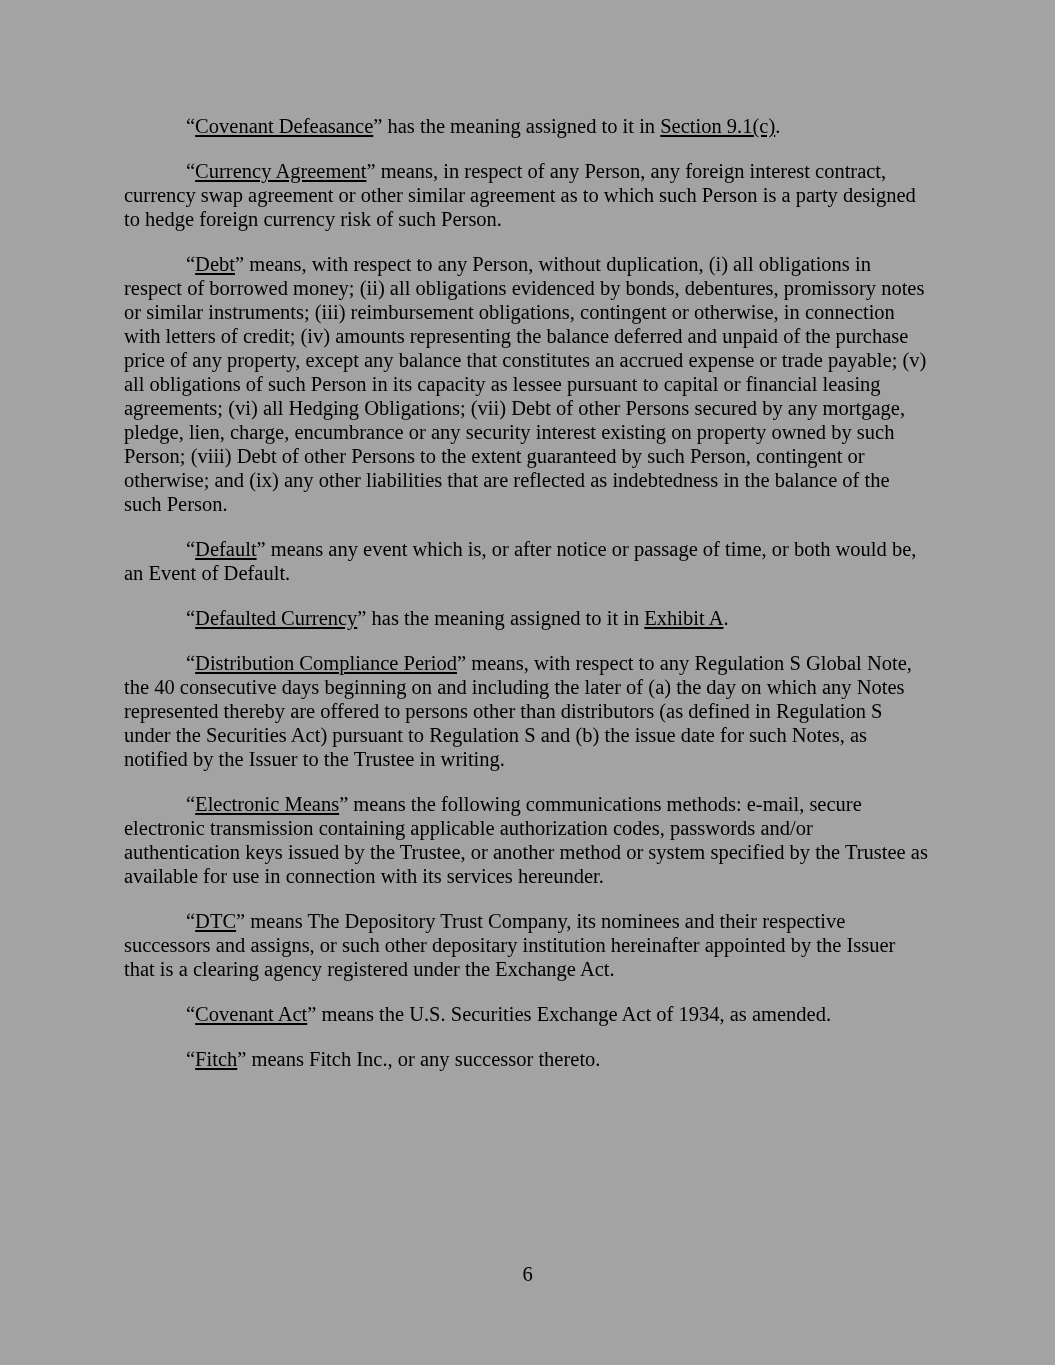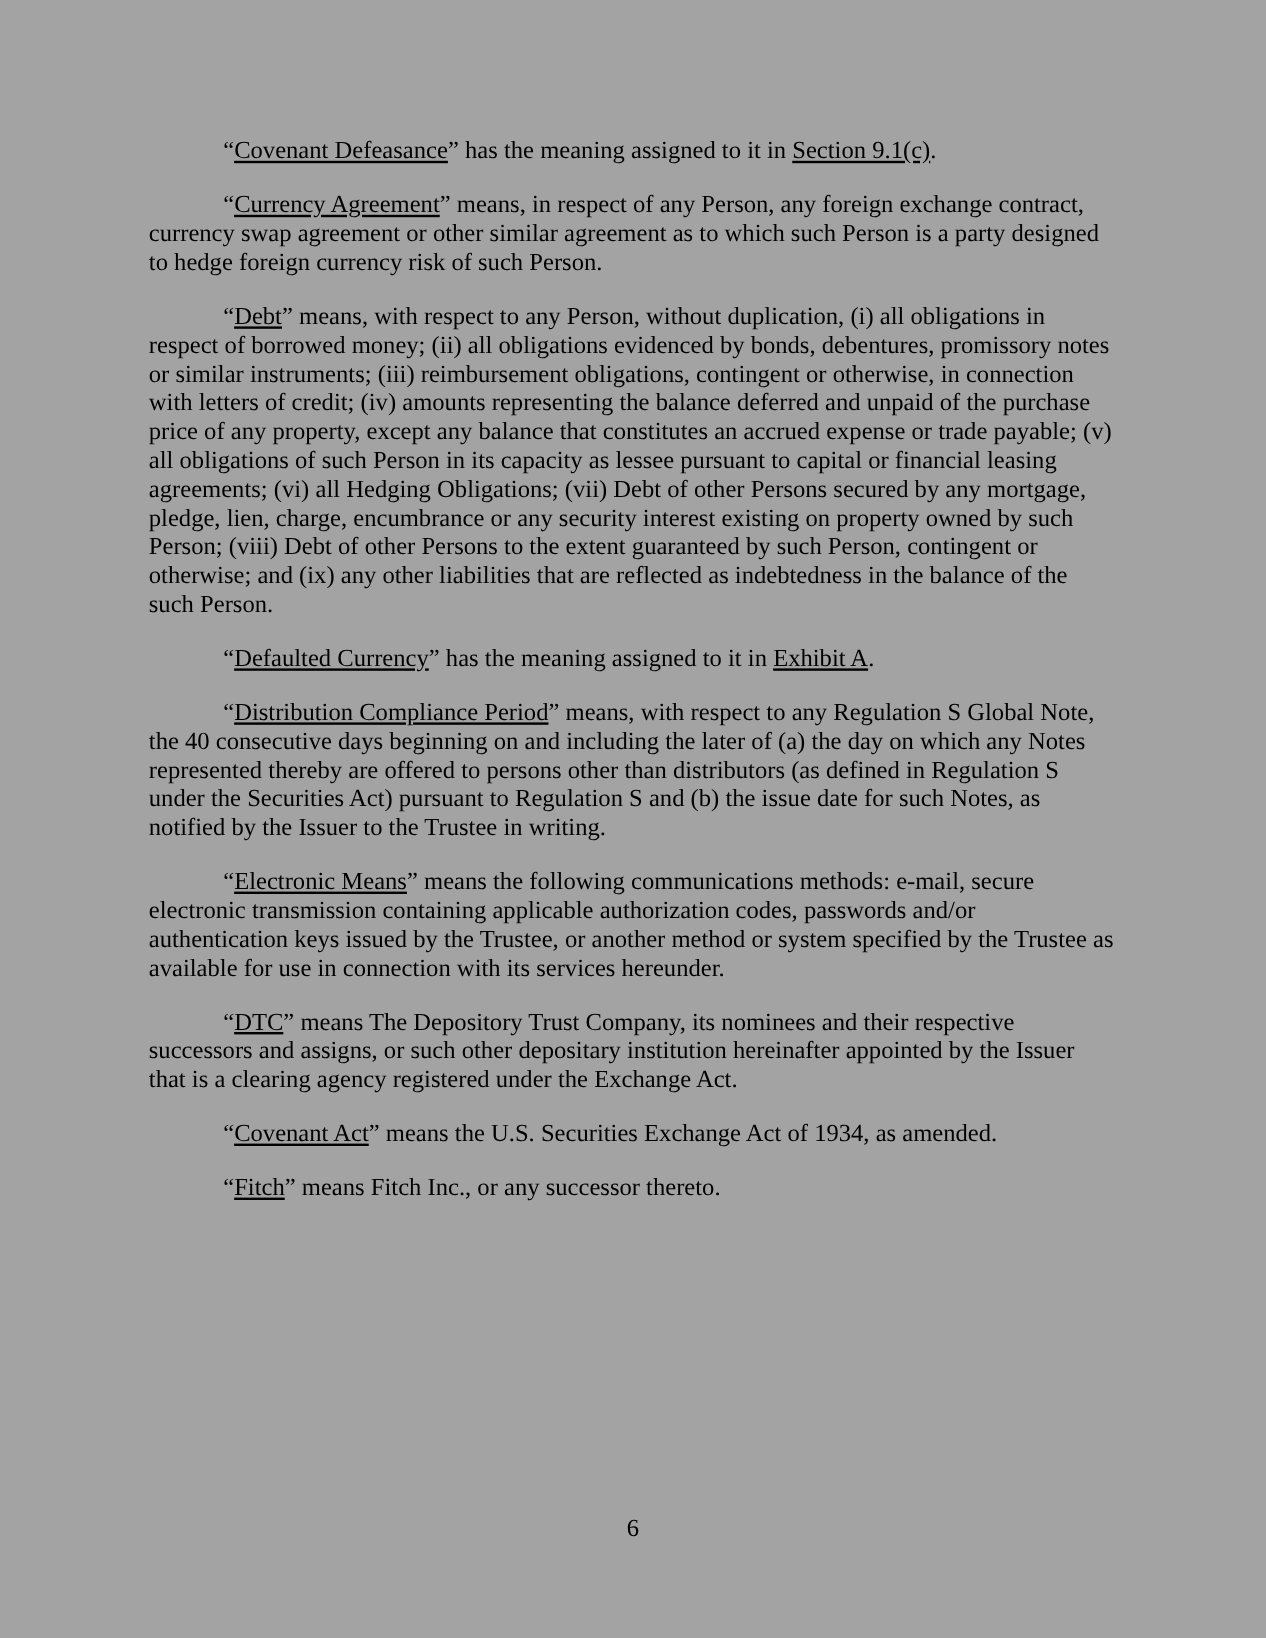--- a/index.html
+++ b/index.html
@@ -42,22 +42,23 @@
     font-size: 20.5px;
     line-height: 24px;
   }
 </style>
 </head>
 <body>
 
 <div class="page">
   <div class="doc-body" id="doc-body">
       <p class="para"><span>“</span><span class="u">Covenant Defeasance</span><span>” has the meaning assigned to it in </span><span class="u">Section 9.1(c)</span><span>.</span></p>
-      <p class="para"><span>“</span><span class="u">Currency Agreement</span><span>” means, in respect of any Person, any foreign exchange contract, currency swap agreement or other similar agreement as to which such Person is a party designed to hedge foreign currency risk of such Person.</span></p>
+      <p class="para"><span>“</span><span class="u">Currency Agreement</span><span>” means, in respect of any Person, any foreign interest contract, currency swap agreement or other similar agreement as to which such Person is a party designed to hedge foreign currency risk of such Person.</span></p>
       <p class="para"><span>“</span><span class="u">Debt</span><span>” means, with respect to any Person, without duplication, (i) all obligations in respect of borrowed money; (ii) all obligations evidenced by bonds, debentures, promissory notes or similar instruments; (iii) reimbursement obligations, contingent or otherwise, in connection with letters of credit; (iv) amounts representing the balance deferred and unpaid of the purchase price of any property, except any balance that constitutes an accrued expense or trade payable; (v) all obligations of such Person in its capacity as lessee pursuant to capital or financial leasing agreements; (vi) all Hedging Obligations; (vii) Debt of other Persons secured by any mortgage, pledge, lien, charge, encumbrance or any security interest existing on property owned by such Person; (viii) Debt of other Persons to the extent guaranteed by such Person, contingent or otherwise; and (ix) any other liabilities that are reflected as indebtedness in the balance of the such Person.</span></p>
+      <p class="para"><span>“</span><span class="u">Default</span><span>” means any event which is, or after notice or passage of time, or both would be, an Event of Default.</span></p>
       <p class="para"><span>“</span><span class="u">Defaulted Currency</span><span>” has the meaning assigned to it in </span><span class="u">Exhibit A</span><span>.</span></p>
       <p class="para"><span>“</span><span class="u">Distribution Compliance Period</span><span>” means, with respect to any Regulation S Global Note, the 40 consecutive days beginning on and including the later of (a) the day on which any Notes represented thereby are offered to persons other than distributors (as defined in Regulation S under the Securities Act) pursuant to Regulation S and (b) the issue date for such Notes, as notified by the Issuer to the Trustee in writing.</span></p>
       <p class="para"><span>“</span><span class="u">Electronic Means</span><span>” means the following communications methods: e-mail, secure electronic transmission containing applicable authorization codes, passwords and/or authentication keys issued by the Trustee, or another method or system specified by the Trustee as available for use in connection with its services hereunder.</span></p>
       <p class="para"><span>“</span><span class="u">DTC</span><span>” means The Depository Trust Company, its nominees and their respective successors and assigns, or such other depositary institution hereinafter appointed by the Issuer that is a clearing agency registered under the Exchange Act.</span></p>
       <p class="para"><span>“</span><span class="u">Covenant Act</span><span>” means the U.S. Securities Exchange Act of 1934, as amended.</span></p>
       <p class="para"><span>“</span><span class="u">Fitch</span><span>” means Fitch Inc., or any successor thereto.</span></p>
     </div>
   <div class="page-number">6</div>
 </div>
 

